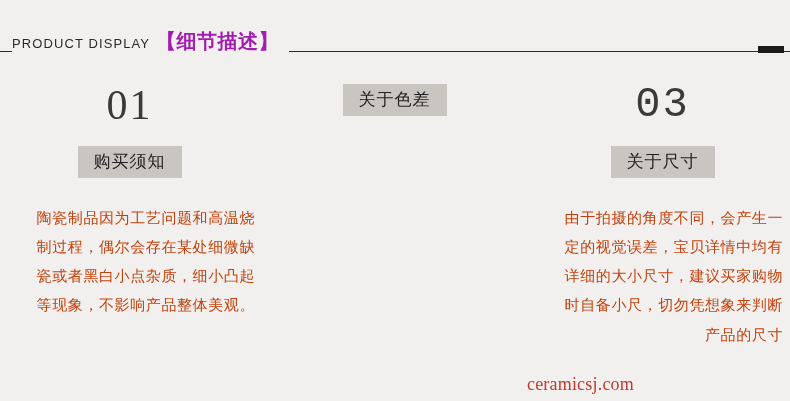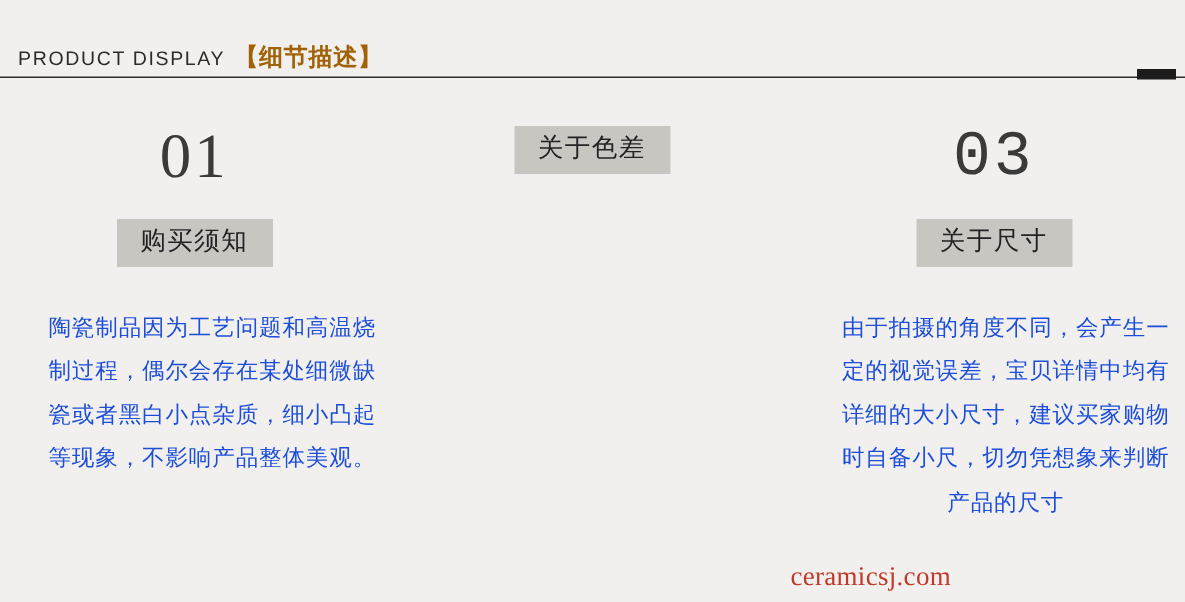--- a/index.html
+++ b/index.html
@@ -47,23 +47,23 @@
     align-items: baseline;
     white-space: nowrap;
   }
   .header-en {
     font-size: 13px;
     letter-spacing: 1.1px;
     color: #2b2b2b;
     font-family: "Liberation Sans", sans-serif;
   }
   .header-cn {
-    font-size: 16px;
+    font-size: 20px;
     font-weight: bold;
-    color: #a16207;
+    color: #a21caf;
     margin-left: 6px;
     font-family: "DejaVu Sans", sans-serif;
     letter-spacing: 0.5px;
   }
   .header-cap {
     position: absolute;
     right: 6px;
     top: 18px;
     width: 26px;
     height: 7px;
@@ -101,25 +101,25 @@
     color: #222222;
     font-size: 17px;
     font-family: "DejaVu Sans", sans-serif;
     padding: 6px 16px 7px 16px;
     letter-spacing: 1px;
     line-height: 1.1;
     margin-bottom: 26px;
   }
   .col-body {
     font-size: 15px;
-    color: #1d4ed8;
+    color: #c2410c;
     font-family: "DejaVu Sans", sans-serif;
     line-height: 1.95;
     letter-spacing: 0.6px;
-    text-align: center;
+    text-align: right;
     width: 100%;
     word-break: break-all;
   }
 
   
   .col-1 { padding-left: 28px; padding-right: 8px; }
   .col-2 { padding-left: 30px; padding-right: 10px; }
   .col-3 { padding-left: 32px; padding-right: 6px; }
 
   .col-1 .col-num { margin-left: -24px; }

